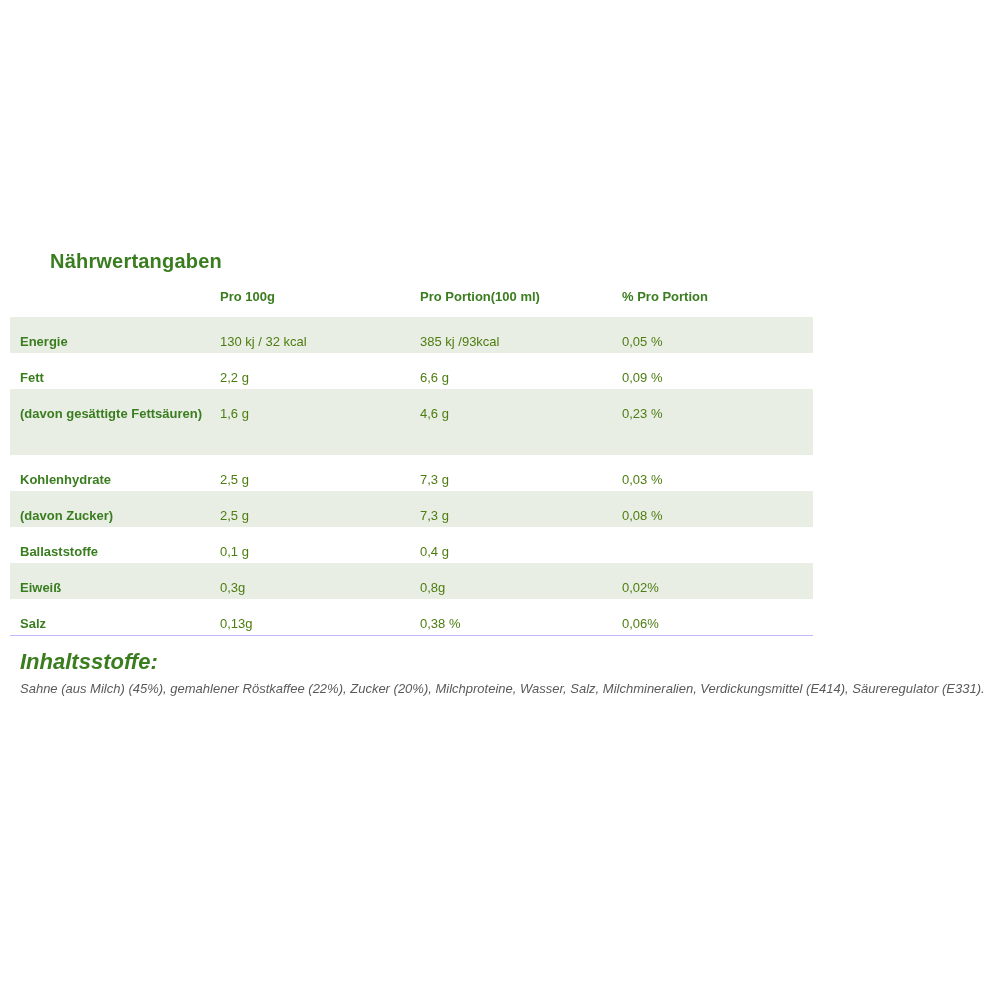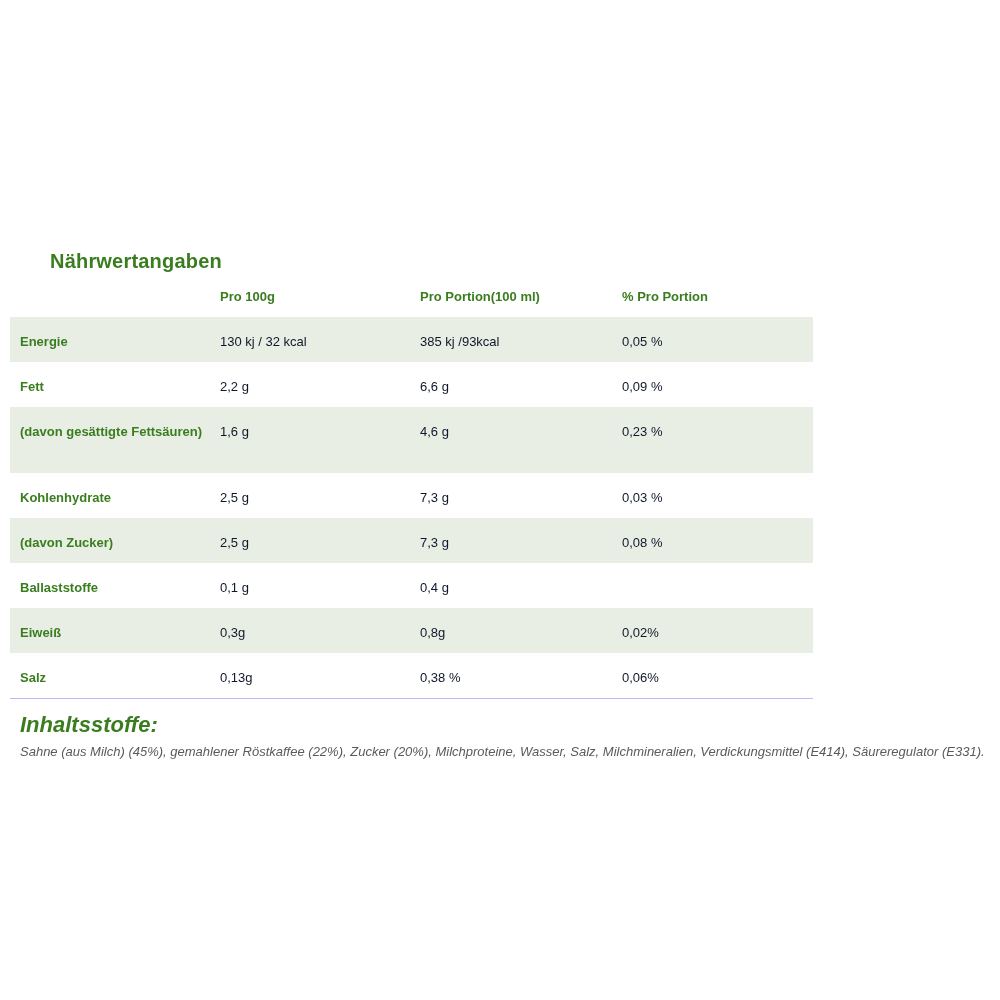--- a/index.html
+++ b/index.html
@@ -47,22 +47,22 @@
     vertical-align: top;
     font-size: 13px;
     padding: 15px 8px 0 0;
     line-height: 19px;
   }
   td.label {
     font-weight: bold;
     color: #3a7d1f;
     padding-left: 10px;
   }
-  td.val { color: #0f172a; }
-  tr.row { height: 45px; }
+  td.val { color: #4d7c0f; }
+  tr.row { height: 36px; }
   tr.row-tall { height: 66px; }
   tr.shaded { background: #e9eee5; }
   tr.last-row td { border-bottom: 1px solid #c4b5fd; }
   .ingredients {
     margin-top: 13px;
     padding-left: 10px;
     width: 985px;
     font-style: italic;
   }
   .ingredients-heading {

